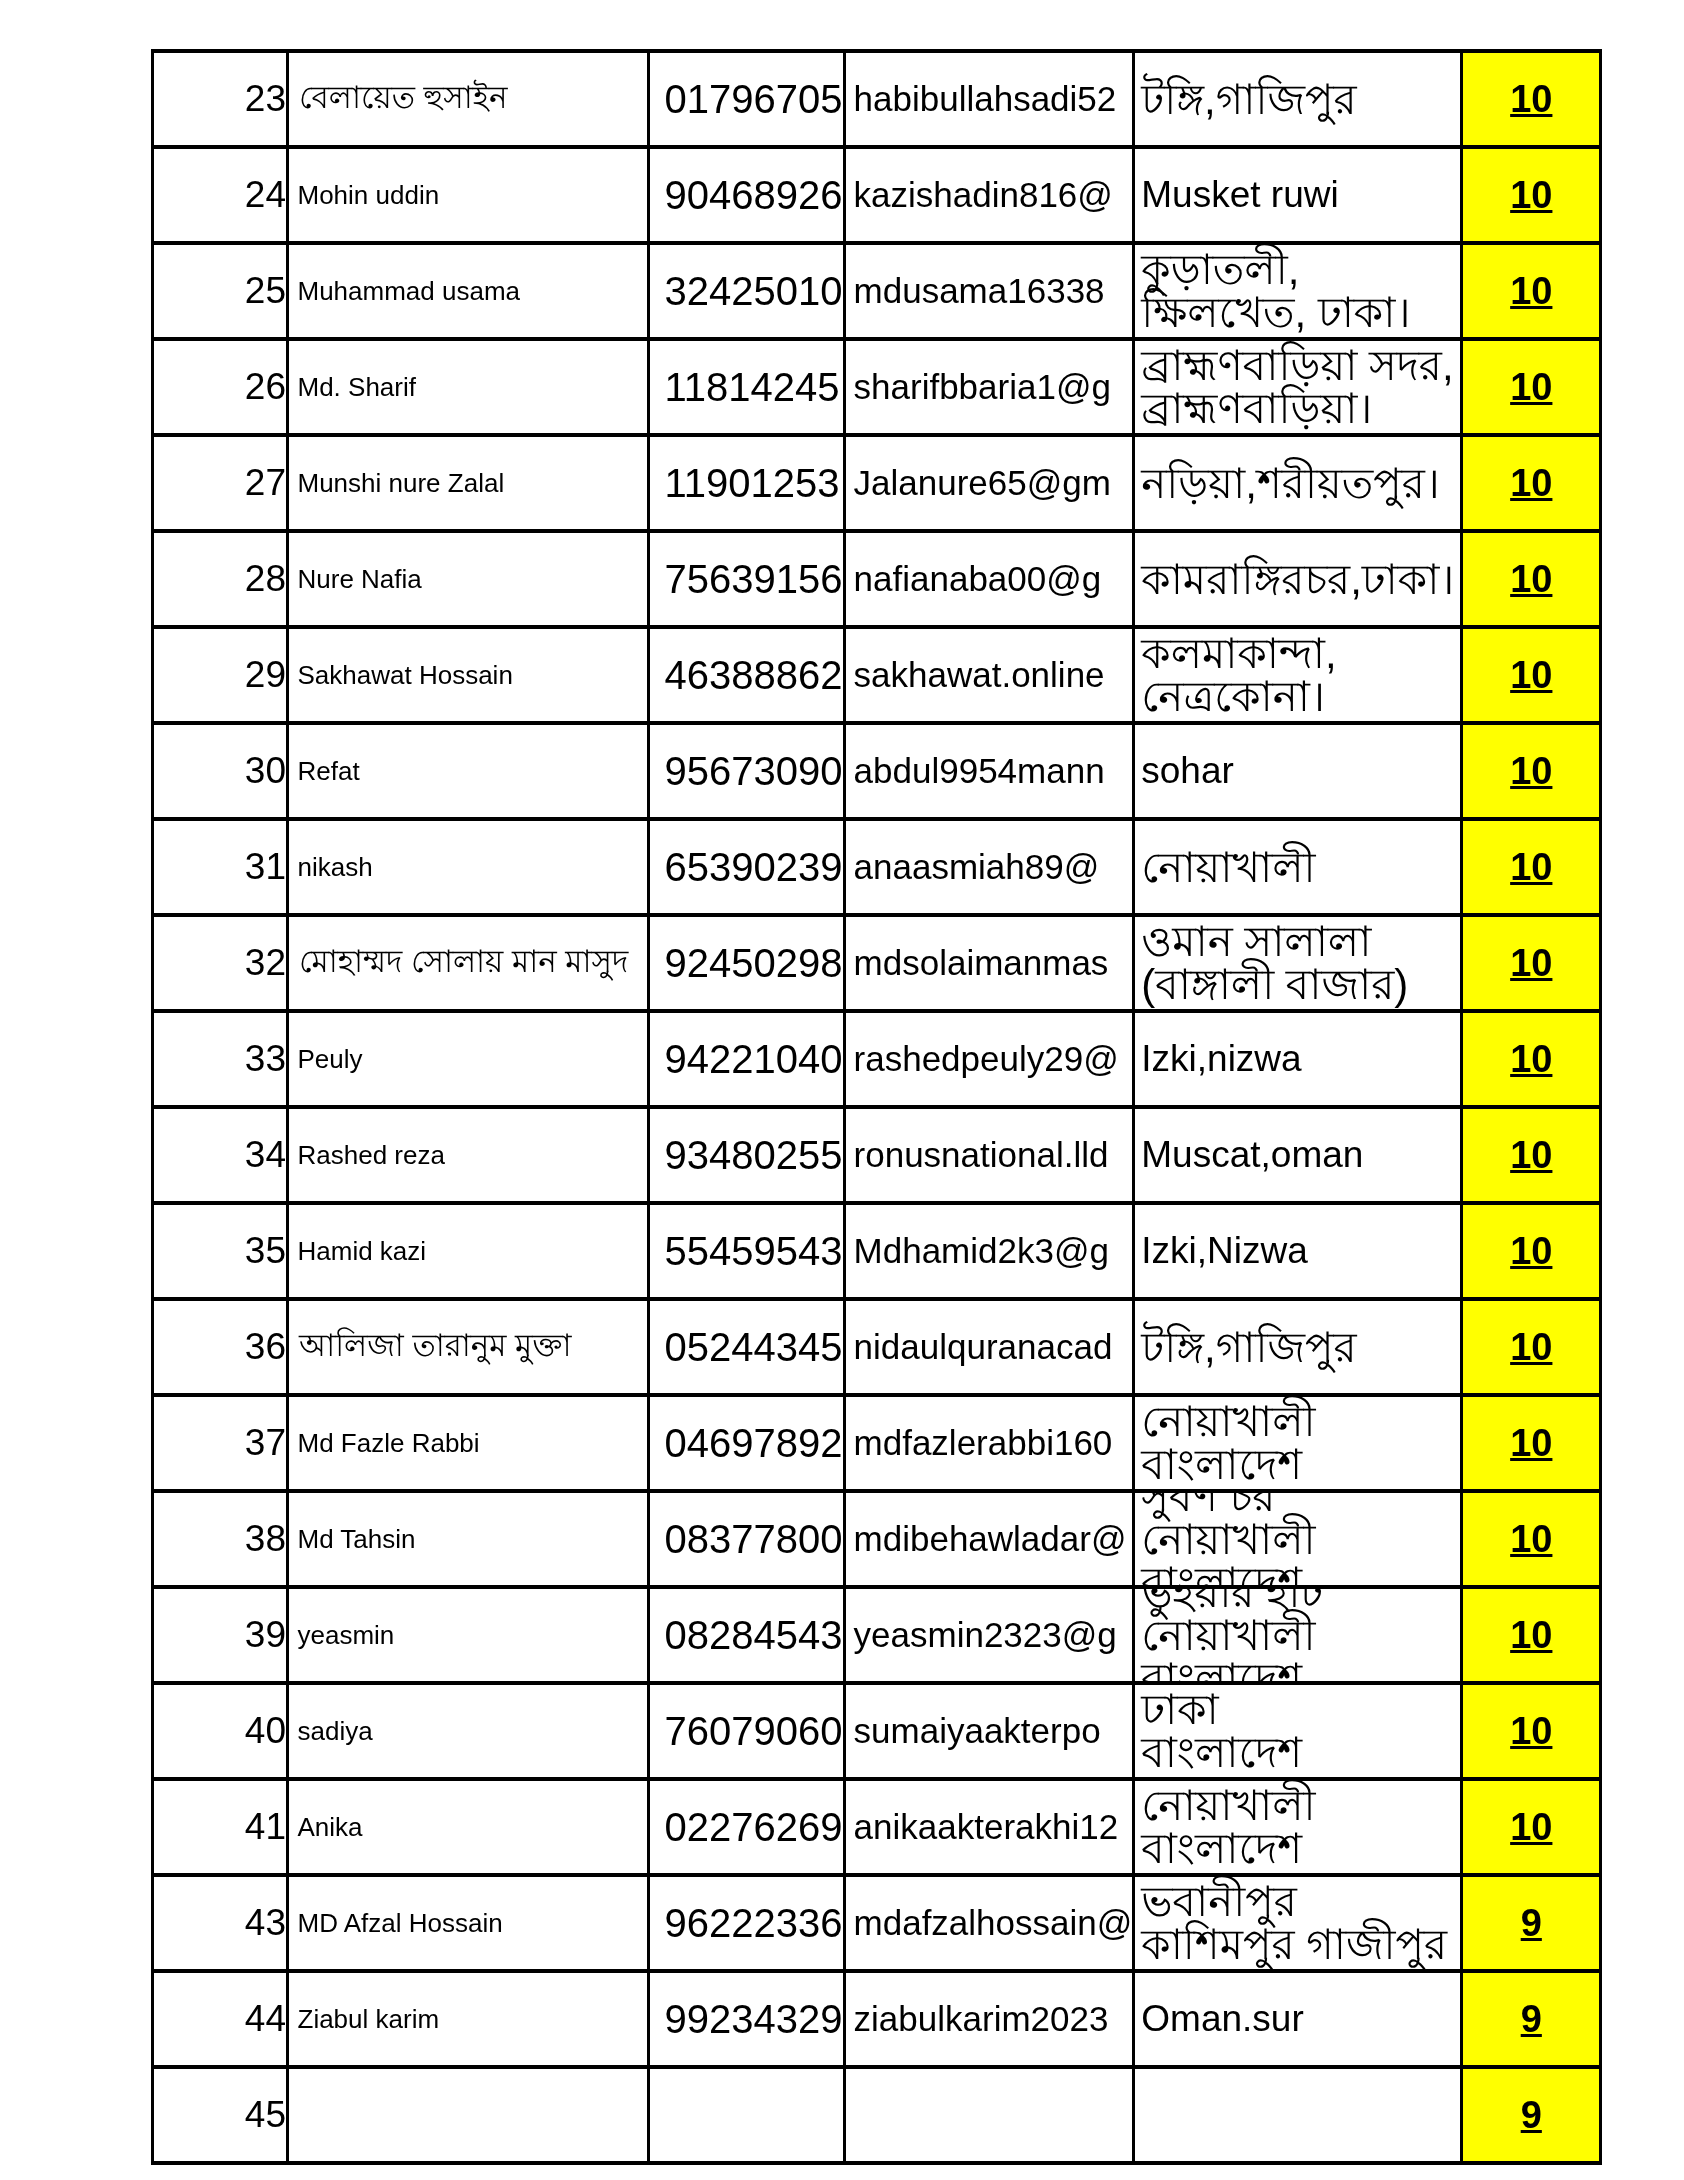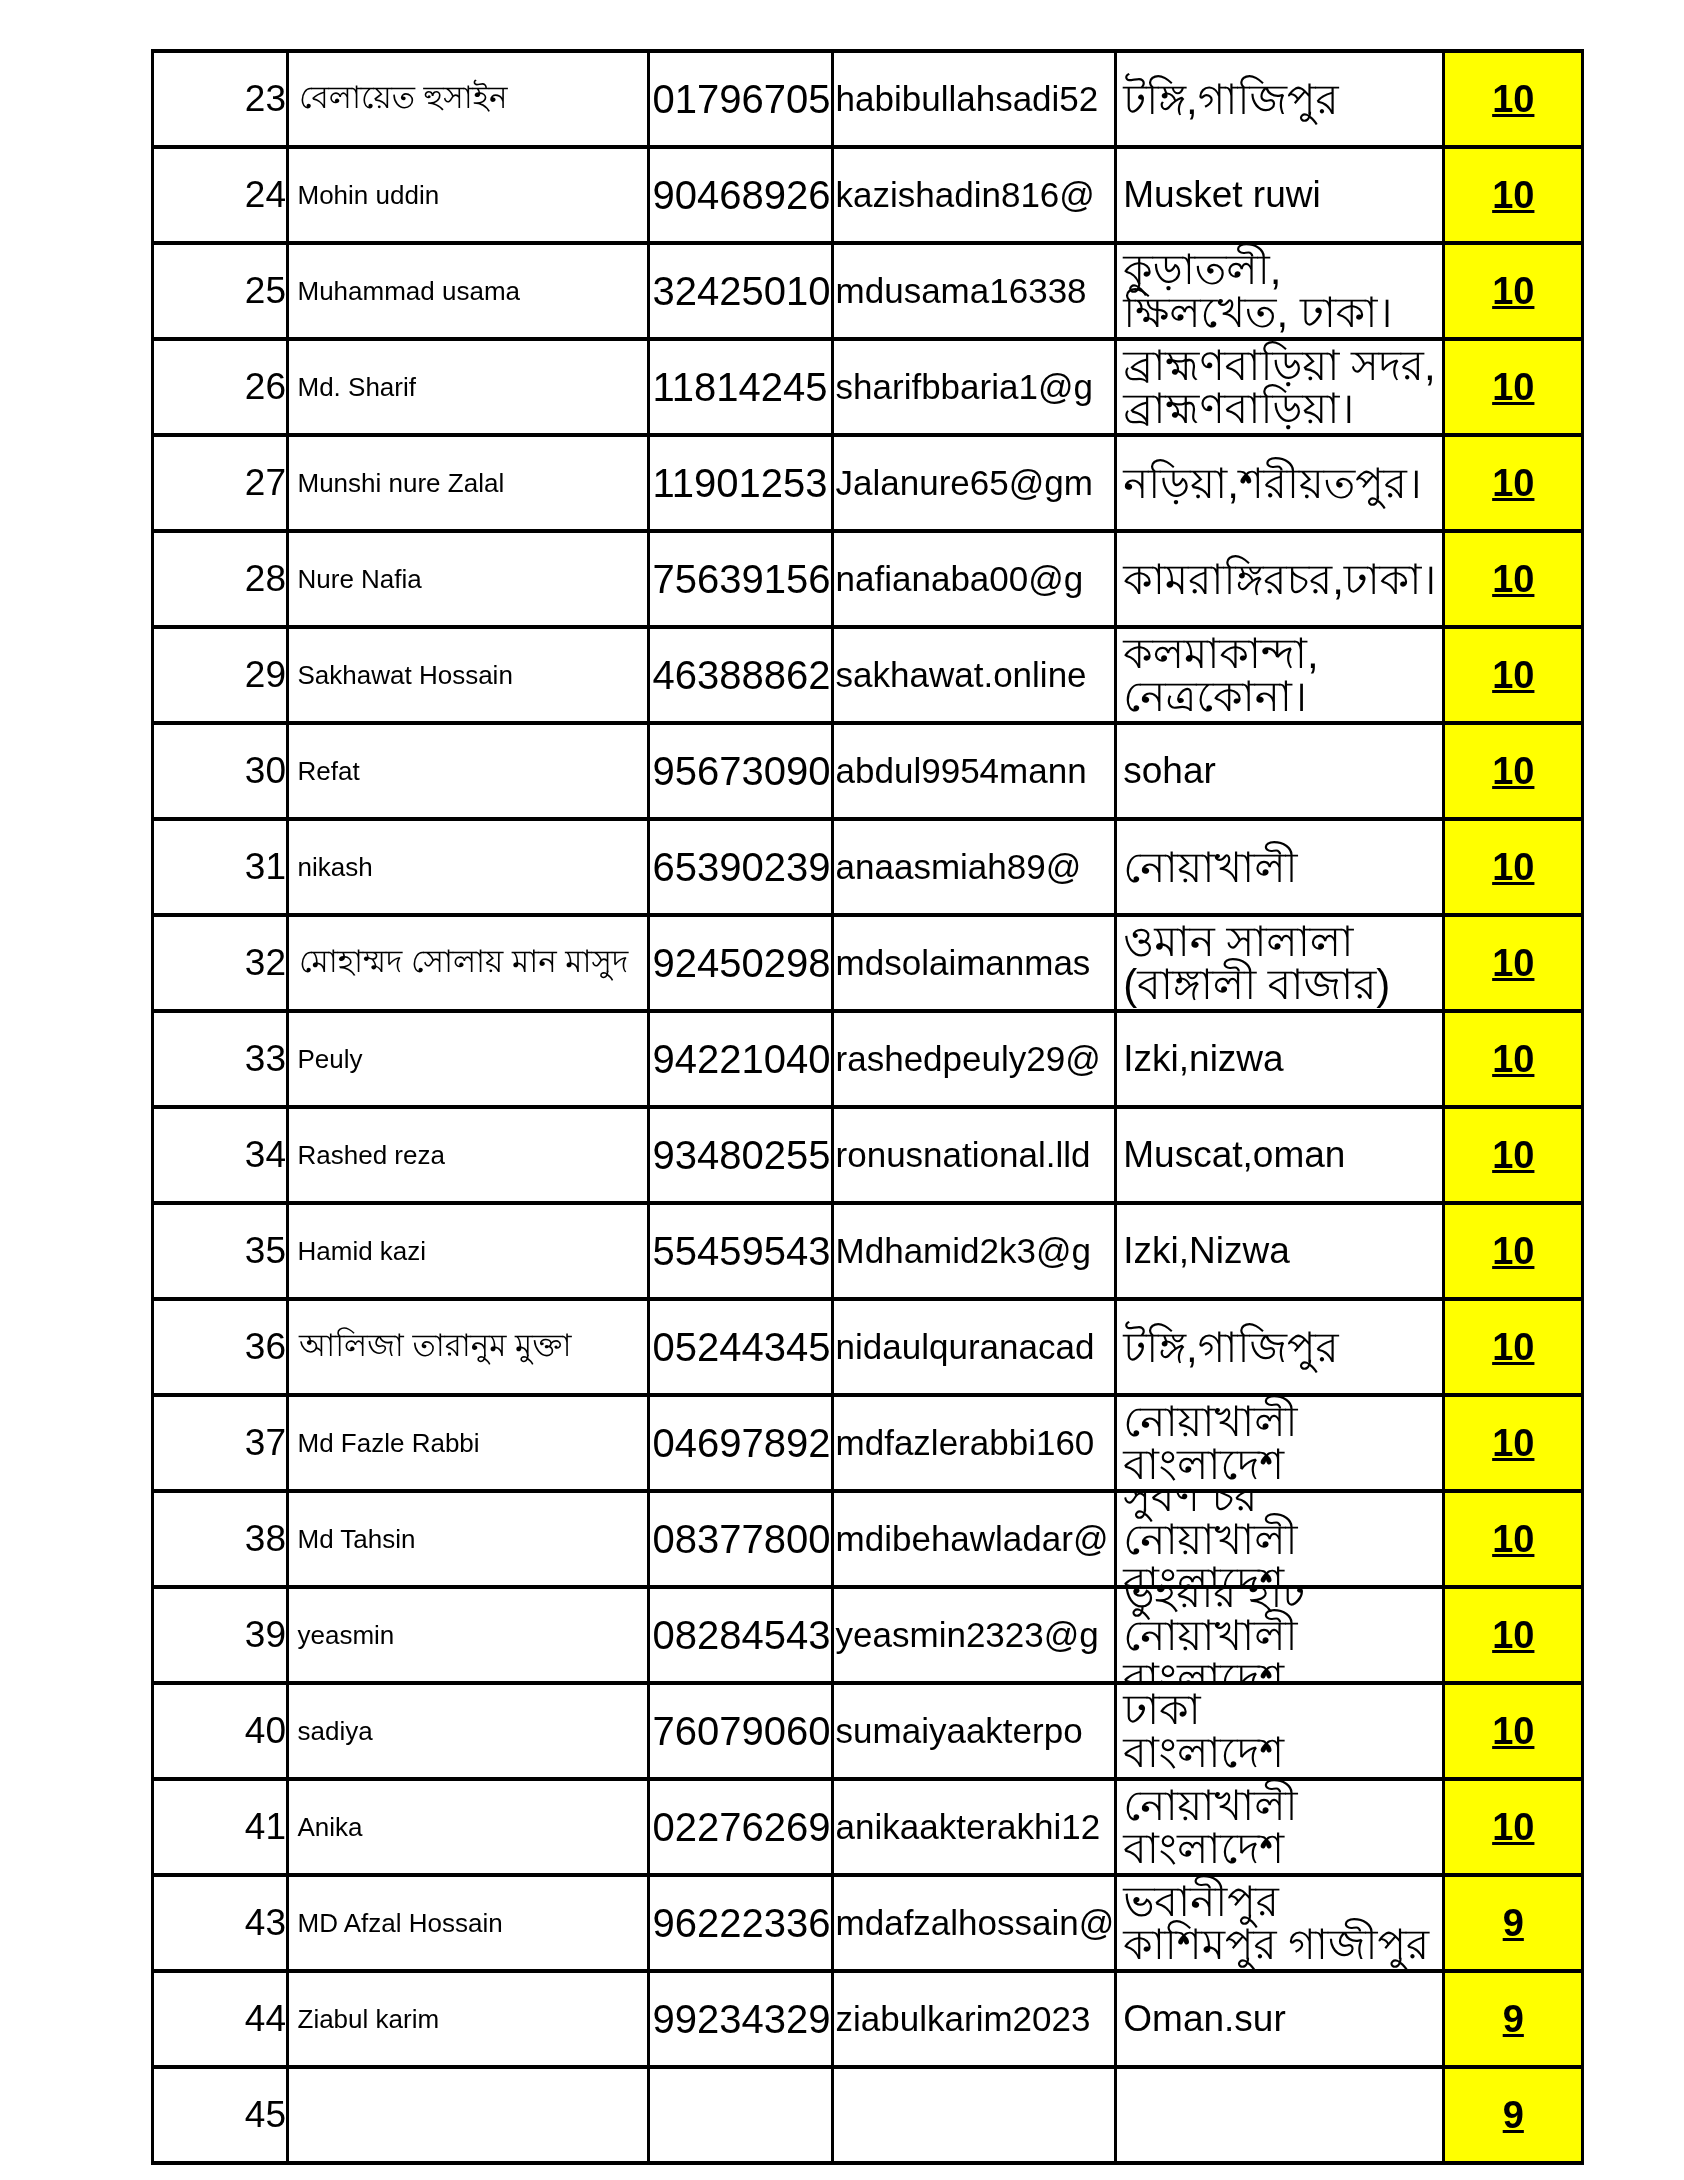--- a/index.html
+++ b/index.html
@@ -47,23 +47,24 @@
   td.c-name .cell-inner.bn {
     font-size: 31px;
     padding-left: 10px;
   }
   td.c-phone .cell-inner {
     padding-left: 2.6px;
     font-size: 40px;
     white-space: nowrap;
     overflow: hidden;
     letter-spacing: 0;
+    margin-left: 12px;
   }
   td.c-email .cell-inner {
-    padding-left: 2px;
+    padding-left: 8px;
     font-size: 35px;
     white-space: nowrap;
     overflow: hidden;
   }
   td.c-location {
     position: relative;
     overflow: visible;
   }
   td.c-location .loc-inner {
     position: absolute;

